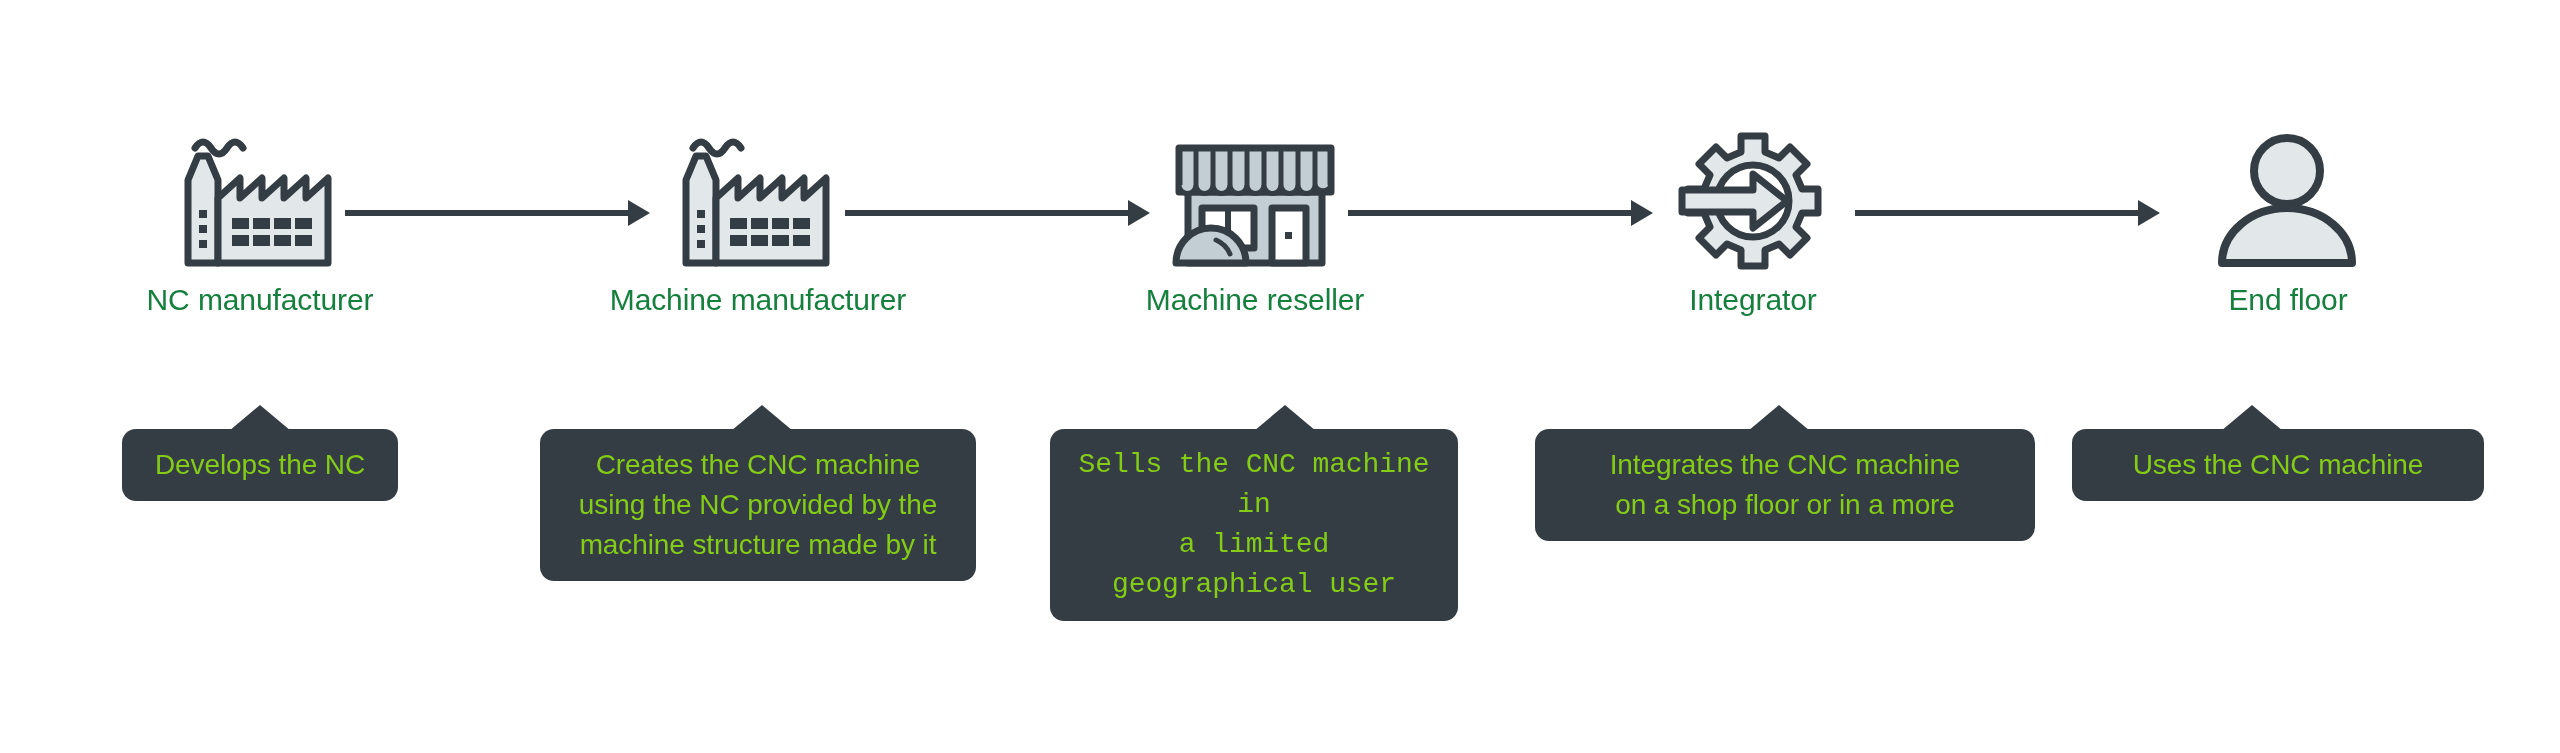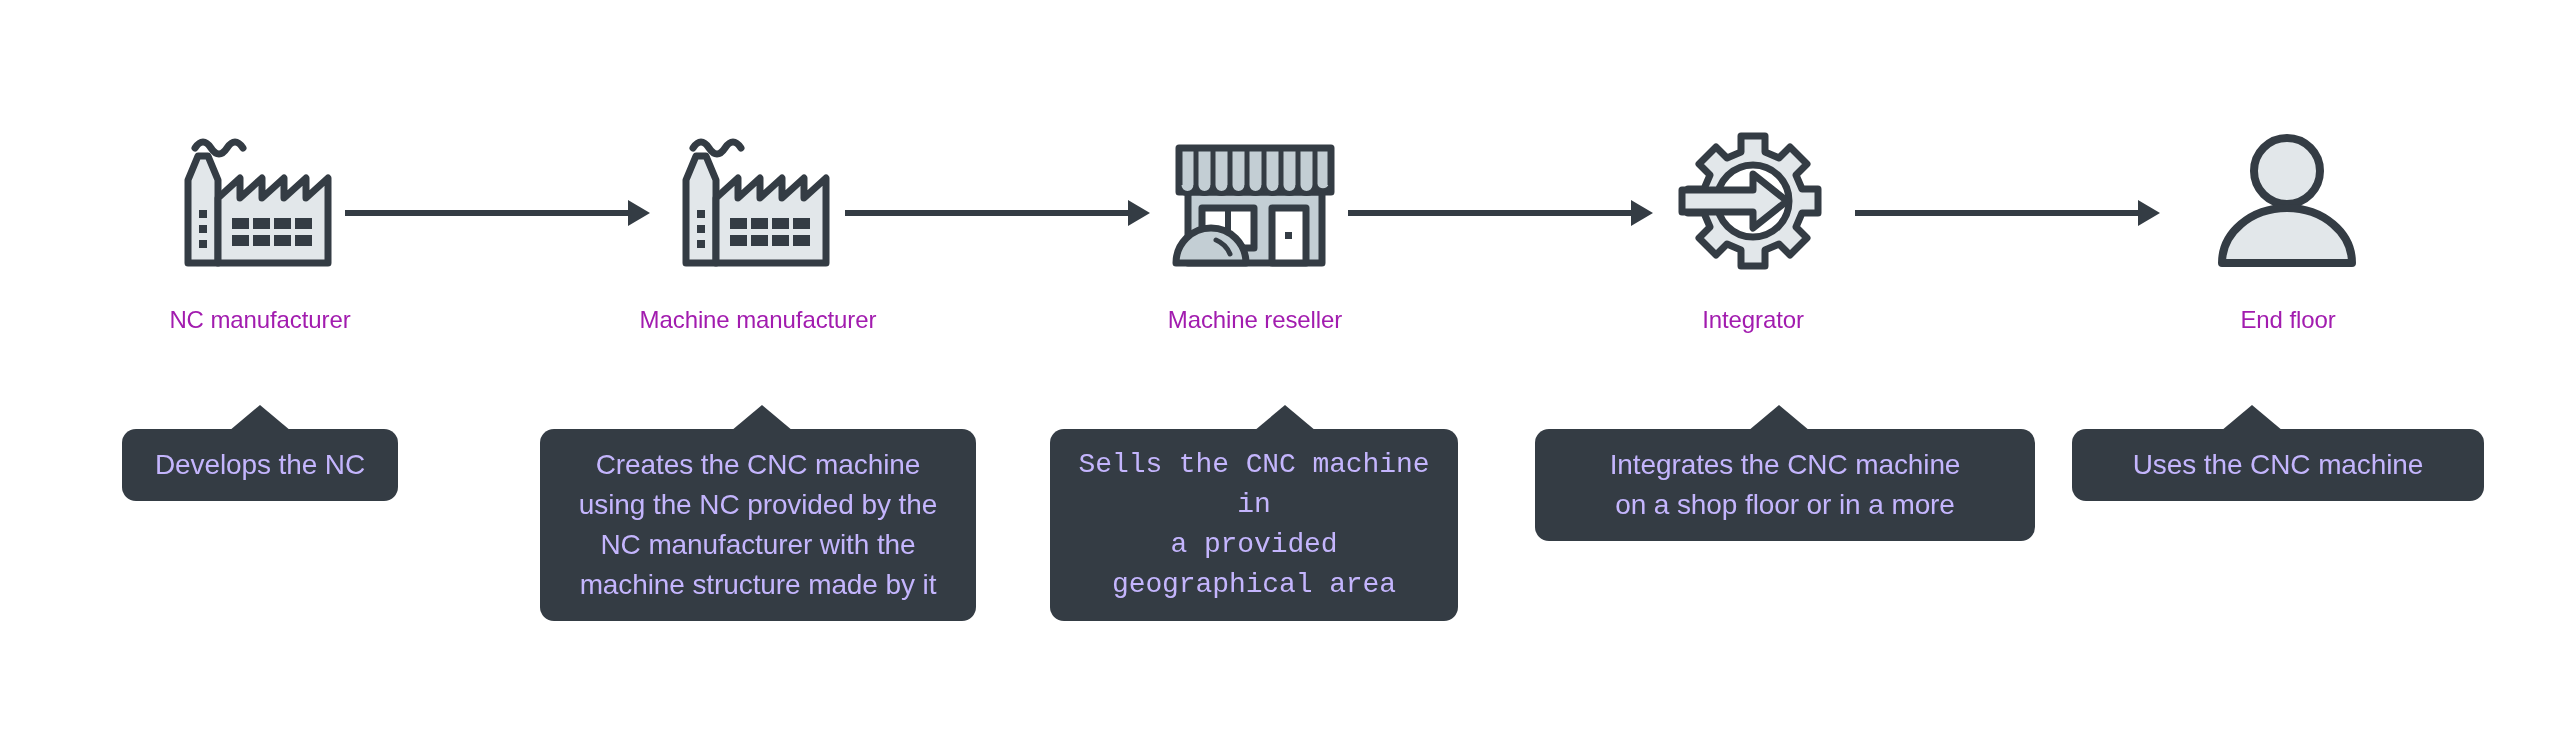--- a/index.html
+++ b/index.html
@@ -31,25 +31,25 @@
     top: 130px;
     height: 140px;
     display: flex;
     align-items: center;
     justify-content: center;
   }
   .icon-wrap svg { display: block; }
 
   .stage-label {
     position: absolute;
-    top: 302px;
+    top: 282px;
     text-align: center;
-    font-size: 24px;
+    font-size: 30px;
     line-height: 36px;
-    color: #a21caf;
+    color: #15803d;
     white-space: nowrap;
     letter-spacing: -0.1px;
   }
 
   
   .connector {
     position: absolute;
     top: 205px;
     height: 16px;
   }
@@ -83,21 +83,21 @@
     height: 0;
     border-left: 31px solid transparent;
     border-right: 31px solid transparent;
     border-bottom: 26px solid #343c44;
   }
   .tooltip .bubble {
     position: absolute;
     top: 24px;
     background: #343c44;
     border-radius: 14px;
-    color: #c4b5fd;
+    color: #84cc16;
     font-size: 28px;
     line-height: 40px;
     text-align: center;
     padding: 16px 24px;
     box-sizing: border-box;
     letter-spacing: -0.1px;
   }
   .tooltip .bubble span { display: block; }
 </style>
 </head>
@@ -250,30 +250,29 @@
     <div class="bubble" style="width:276px;">
       <span>Develops the NC</span>
     </div>
   </div>
 
   <div class="tooltip" style="left:540px; width:444px;">
     <div class="notch" style="left:191px;"></div>
     <div class="bubble" style="width:436px;">
       <span>Creates the CNC machine</span>
       <span>using the NC provided by the</span>
-      <span>NC manufacturer with the</span>
       <span>machine structure made by it</span>
     </div>
   </div>
 
   <div class="tooltip" style="left:1050px; width:408px;">
     <div class="notch" style="left:204px;"></div>
     <div class="bubble" style="width:408px;font-family:Liberation Mono, monospace;">
       <span>Sells the CNC machine in</span>
-      <span>a provided geographical area</span>
+      <span>a limited geographical user</span>
     </div>
   </div>
 
   <div class="tooltip" style="left:1535px; width:428px;">
     <div class="notch" style="left:213px;"></div>
     <div class="bubble" style="width:500px;">
       <span>Integrates the CNC machine</span>
       <span>on a shop floor or in a more</span>
     </div>
   </div>

